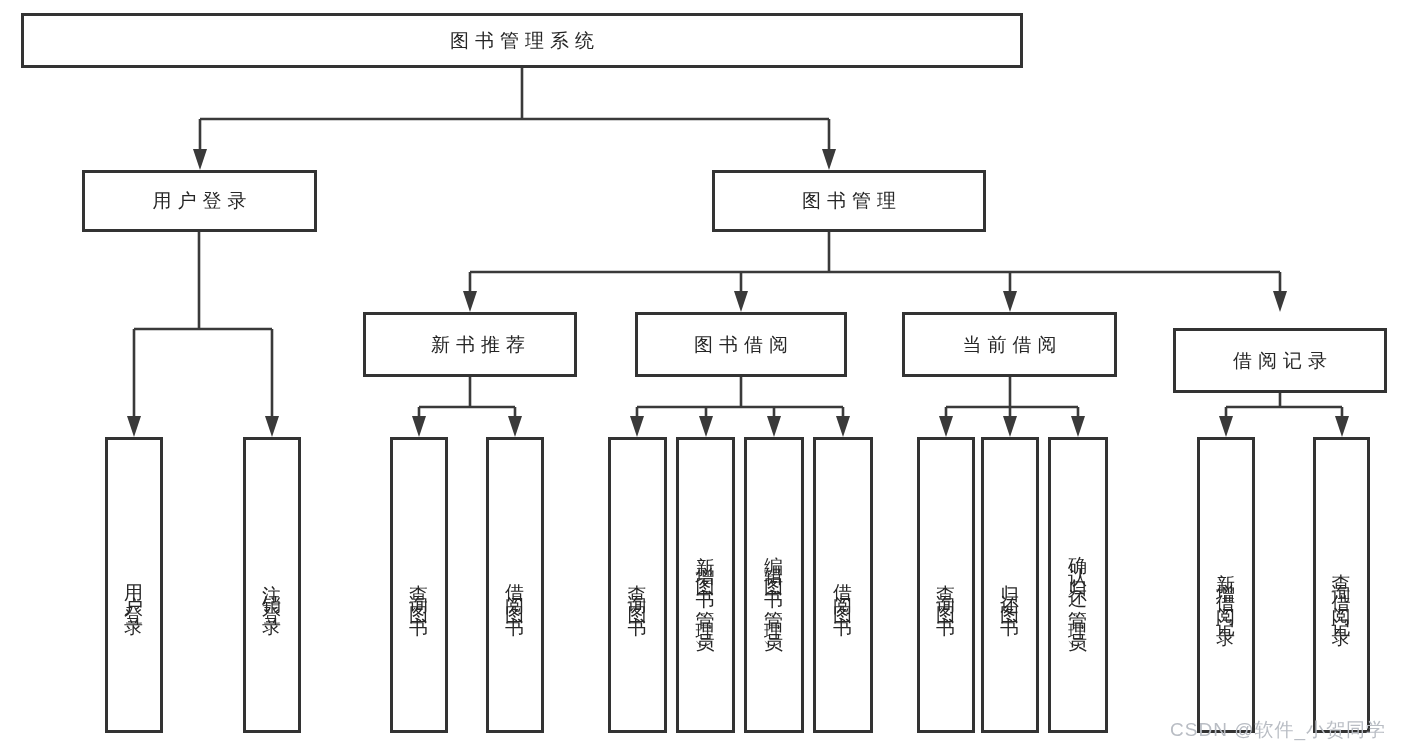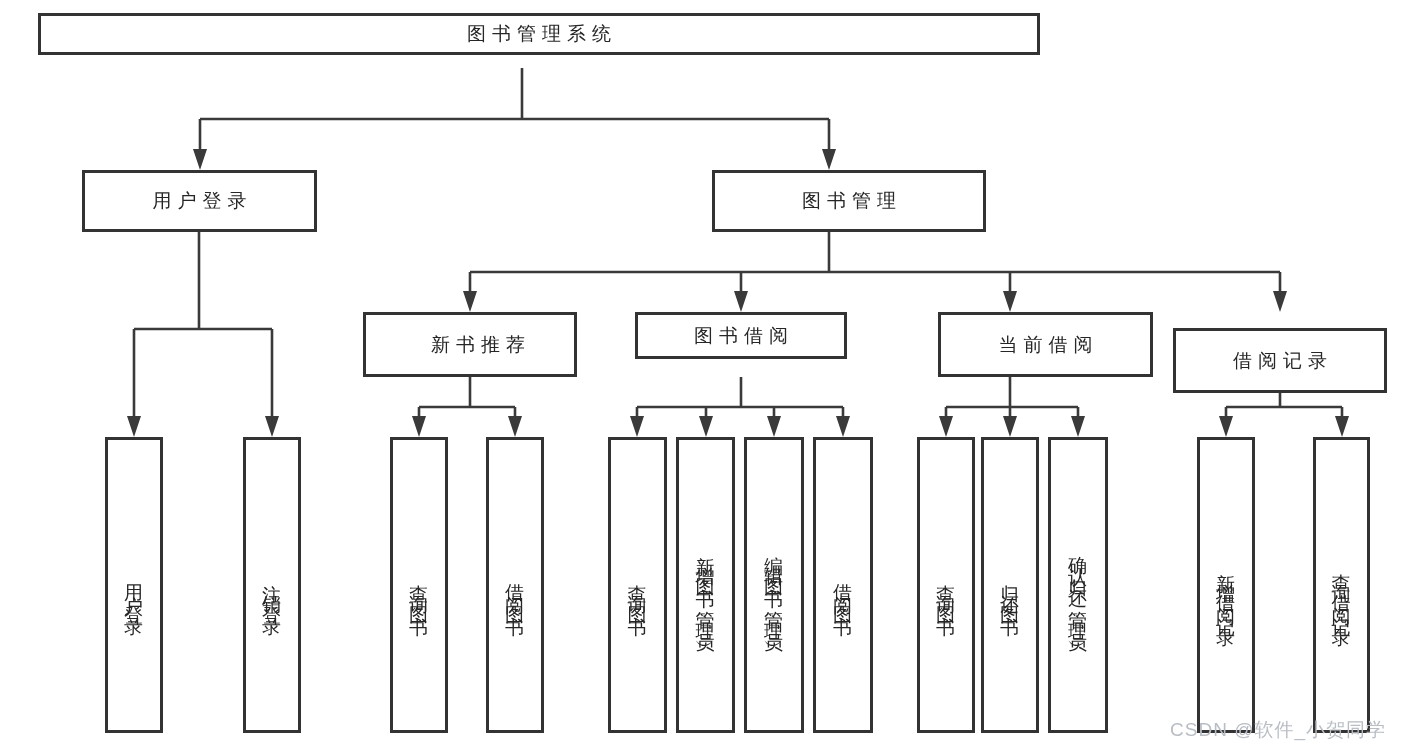--- a/index.html
+++ b/index.html
@@ -101,28 +101,28 @@
       <polygon points="1003,416 1017,416 1010,437"></polygon>
       <polygon points="1071,416 1085,416 1078,437"></polygon>
     </g>
     <g>
       <path d="M1280 377 V407 M1226 407 H1342 M1226 407 V427 M1342 407 V427"></path>
       <polygon points="1219,416 1233,416 1226,437"></polygon>
       <polygon points="1335,416 1349,416 1342,437"></polygon>
     </g>
   </svg>
 
-  <div class="node h" style="left:38px; top:13px; width:1002px; height:42px;">图书管理系统</div>
+  <div class="node h" style="left:21px; top:13px; width:1002px; height:55px;">图书管理系统</div>
 
   <div class="node h" style="left:82px; top:170px; width:235px; height:62px;">用户登录</div>
   <div class="node h" style="left:712px; top:170px; width:274px; height:62px;">图书管理</div>
 
   <div class="node h" style="left:363px; top:312px; width:214px; height:65px;padding-left:16px;">新书推荐</div>
-  <div class="node h" style="left:635px; top:312px; width:212px; height:47px;">图书借阅</div>
-  <div class="node h" style="left:938px; top:312px; width:215px; height:65px;">当前借阅</div>
+  <div class="node h" style="left:635px; top:312px; width:212px; height:65px;">图书借阅</div>
+  <div class="node h" style="left:902px; top:312px; width:215px; height:65px;">当前借阅</div>
   <div class="node h" style="left:1173px; top:328px; width:214px; height:65px;">借阅记录</div>
 
   <div class="node v" style="left:105px; top:437px; width:58px; height:296px;">
     <span>用户登录</span>
   </div>
   <div class="node v" style="left:243px; top:437px; width:58px; height:296px;">
     <span>注销登录</span>
   </div>
 
   <div class="node v" style="left:390px; top:437px; width:58px; height:296px;">

